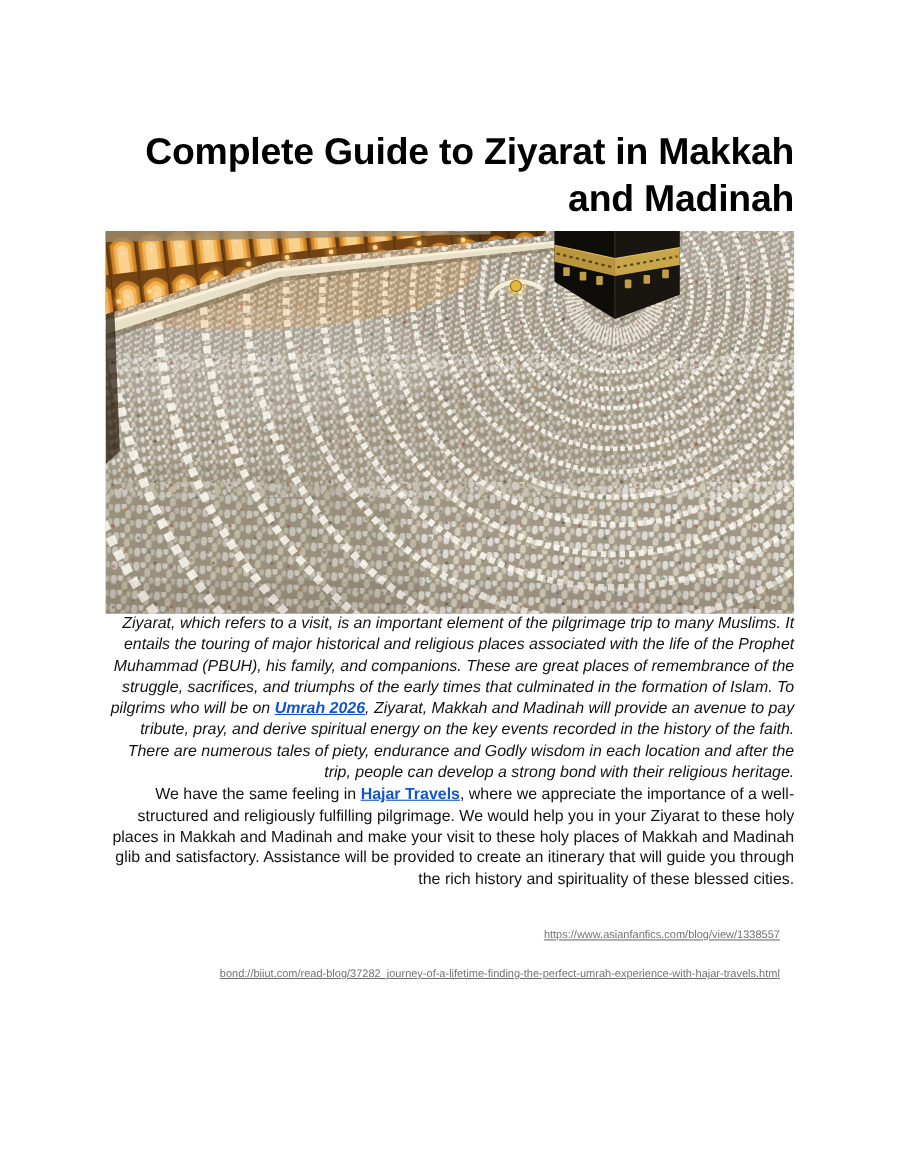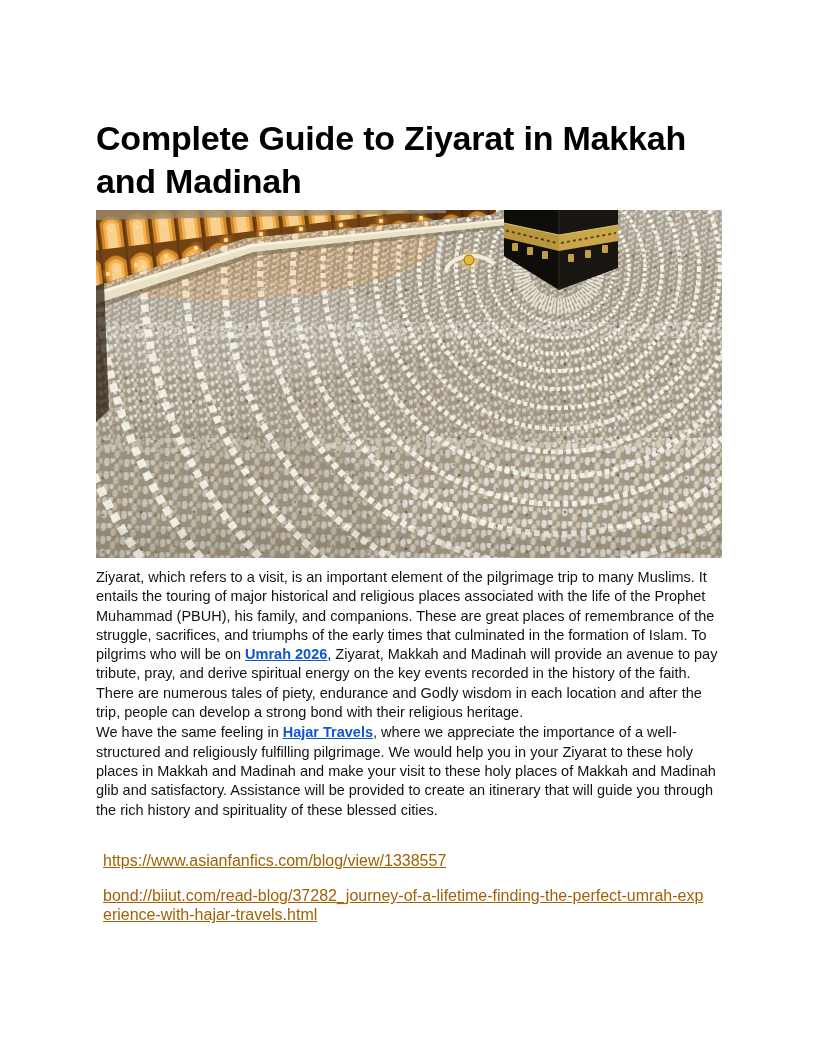--- a/index.html
+++ b/index.html
@@ -1,37 +1,37 @@
 <!DOCTYPE html>
 <html><head>
 <meta charset="utf-8">
 <style>
   html,body{margin:0;padding:0;background:#ffffff;}
   .page{
     width:816px;height:1056px;background:#ffffff;box-sizing:border-box;
     padding:117px 94px 0 96px;position:relative;overflow:hidden;
-    font-family:"Liberation Sans",sans-serif;color:#111111;
+    font-family:"Liberation Sans",sans-serif;color:#111111;text-align:right;
   }
   h1.doc-title{
     font-family:"Liberation Sans",sans-serif;
     font-size:34px;line-height:43px;font-weight:700;color:#000000;
     margin:0 0 7px 0;letter-spacing:-0.2px;
   }
   figure.hero{margin:0;padding:0;width:626px;height:348px;}
   figure.hero svg{display:block;}
   p.body{
     width:626px;font-size:14.5px;line-height:19.3px;margin:0;color:#131313;
   }
-  p.p1{margin-top:10px;}
+  p.p1{font-style:italic;}
   p.p2{margin-top:1px;}
   a.inline-link{color:#1155cc;font-weight:700;text-decoration:underline;cursor:pointer;}
   .refs{margin-top:31px;padding-left:7px;}
   a.ref-link{
-    display:block;width:606px;font-size:16px;line-height:19.3px;
-    color:#a16207;text-decoration:underline;word-break:break-all;
+    display:block;width:606px;font-size:10px;line-height:19.3px;
+    color:#737373;text-decoration:underline;word-break:break-all;
     margin:0 0 16px 0;cursor:pointer;
   }
 </style>
 </head>
 <body>
 
 <div class="page">
 
   <h1 class="doc-title">Complete Guide to Ziyarat in Makkah and Madinah</h1>
 

